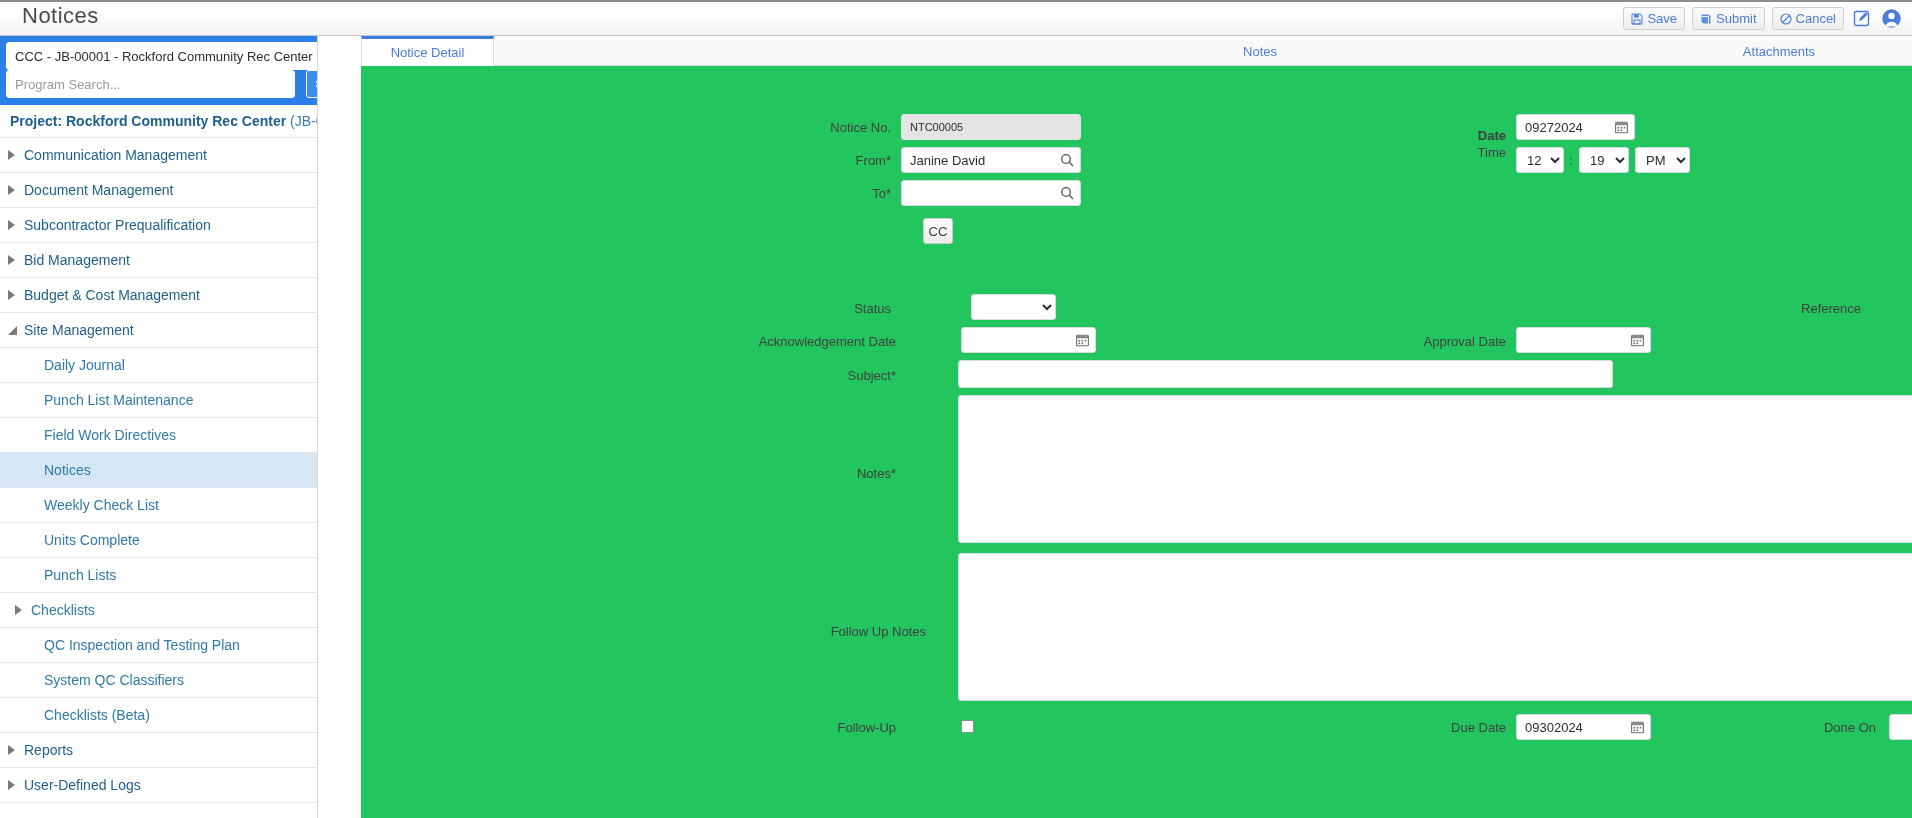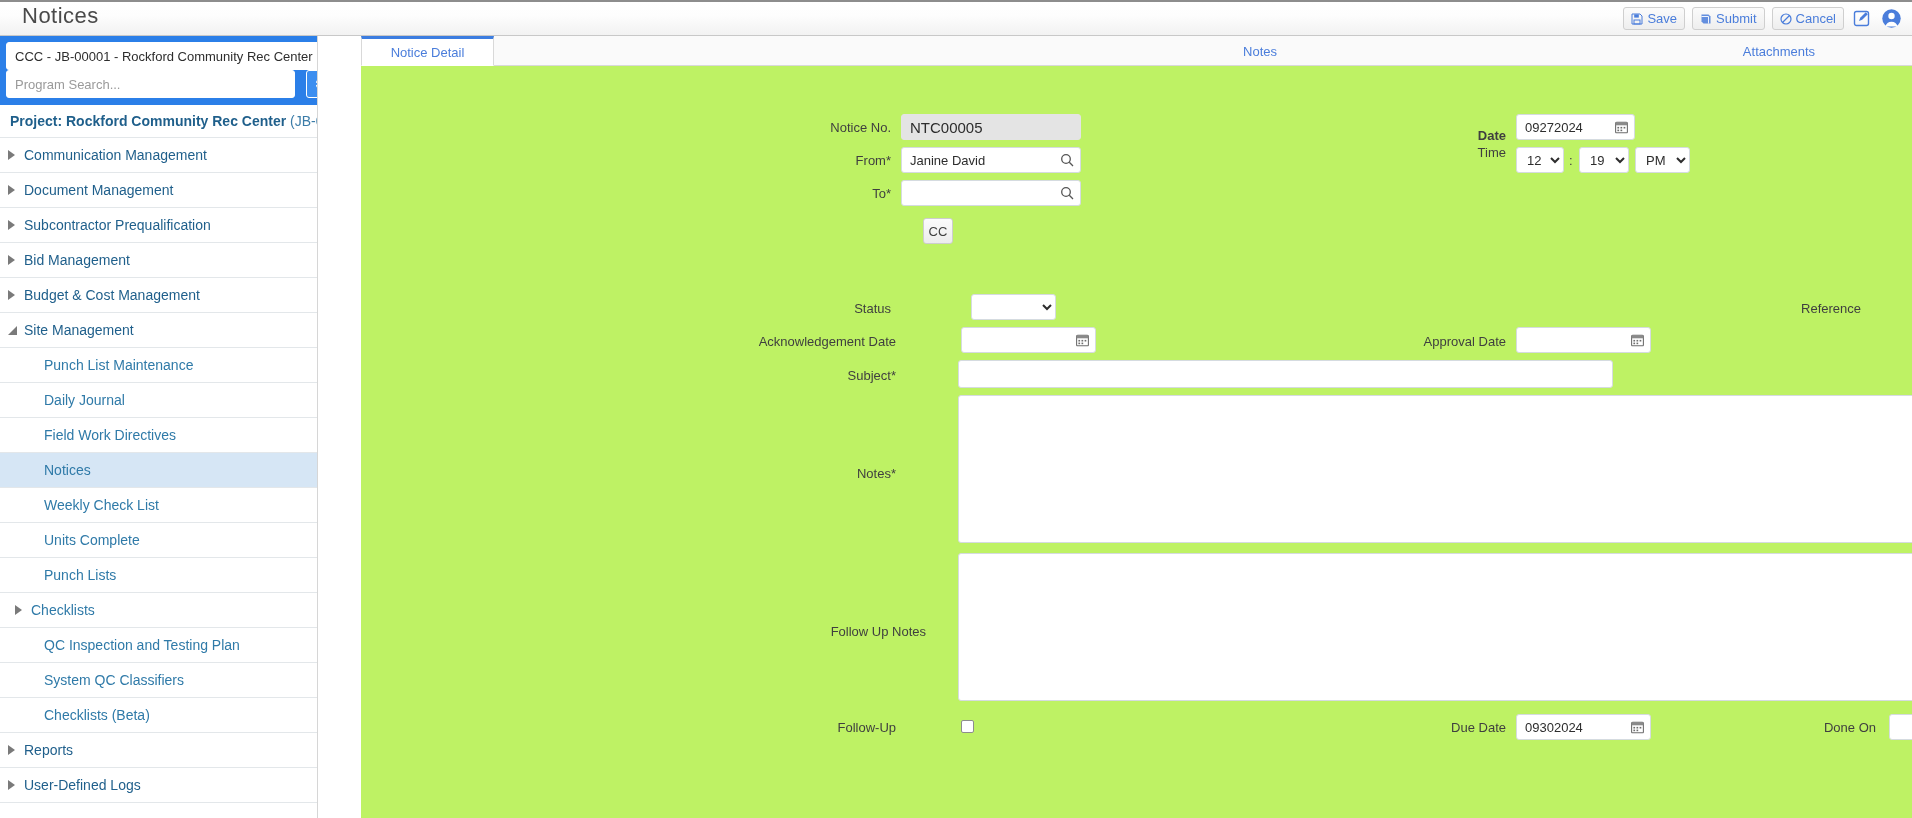--- a/index.html
+++ b/index.html
@@ -245,37 +245,37 @@
     border: 1px solid #d9d9d9;
     border-bottom: 1px solid #ffffff;
     border-top: 3px solid #3c7de0;
     color: #4a7ddb;
   }
 
   .form {
     position: relative;
     padding-top: 14px;
     height: 752px;
-    background: #bef264;
+    background: #22c55e;
   }
 
   .lbl {
     position: absolute;
     font-size: 13px;
     color: #3f3f3f;
     text-align: right;
     white-space: nowrap;
   }
 
   .fld {
     position: absolute;
     border: 1px solid #d5dbe0;
     border-radius: 3px;
     background: #ffffff;
-    font-size: 15px;
+    font-size: 11px;
     color: #2d2d2d;
     padding: 0 8px;
     font-family: "Liberation Sans", sans-serif;
     outline: none;
   }
   .fld.readonly {
     background: #e4e4e4;
     border: 1px solid #e4e4e4;
   }
   .fld-wrap {
@@ -449,24 +449,24 @@
         </div>
         <div class="nav-item top">
           <div class="arrow-r"></div>
           <span class="nav-text">Budget &amp; Cost Management</span>
         </div>
         <div class="nav-item top">
           <div class="arrow-d"></div>
           <span class="nav-text">Site Management</span>
         </div>
         <div class="nav-item sub">
+          <span class="nav-text">Daily Journal</span>
+        </div>
+        <div class="nav-item sub">
           <span class="nav-text">Punch List Maintenance</span>
-        </div>
-        <div class="nav-item sub">
-          <span class="nav-text">Daily Journal</span>
         </div>
         <div class="nav-item sub">
           <span class="nav-text">Field Work Directives</span>
         </div>
         <div class="nav-item sub selected">
           <span class="nav-text">Notices</span>
         </div>
         <div class="nav-item sub">
           <span class="nav-text">Weekly Check List</span>
         </div>

